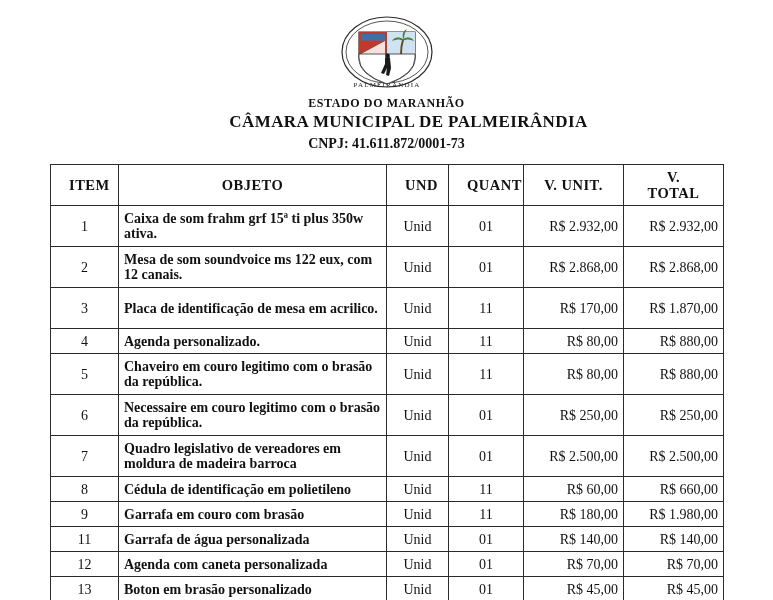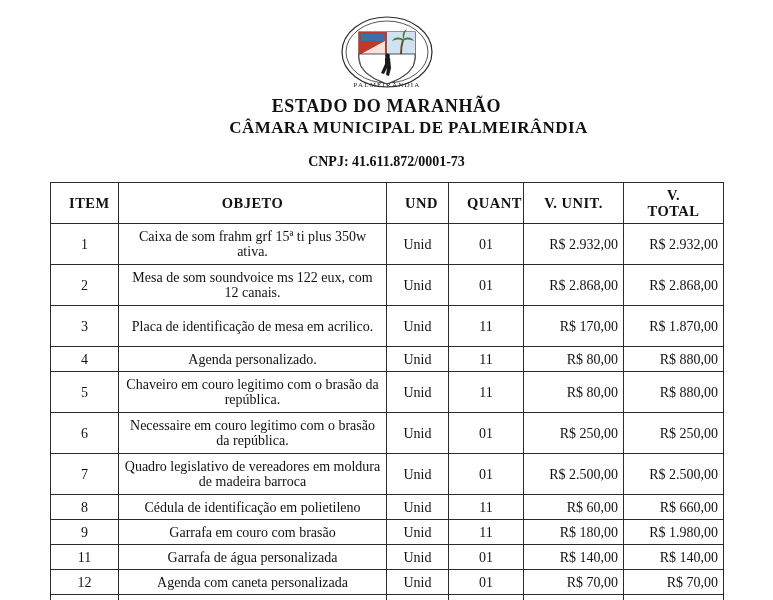--- a/index.html
+++ b/index.html
@@ -34,38 +34,38 @@
     height: 76px;
   }
   .logo svg { display: block; }
 
   
   .header {
     text-align: center;
     margin-top: 6px;
   }
   .header .line1 {
-    font-size: 18px;
+    font-size: 12px;
     font-weight: bold;
     letter-spacing: 0.6px;
     font-variant: small-caps;
     text-transform: uppercase;
   }
   .header .line2 {
     font-size: 17px;
     font-weight: bold;
     letter-spacing: 0.4px;
     text-transform: uppercase;
     margin-top: 1px;
     padding-left: 44px;
   }
   .header .line3 {
     font-size: 14px;
     font-weight: bold;
-    margin-top: 16px;
+    margin-top: 4px;
   }
 
   
   .table-wrap {
     margin: 12px auto 0 auto;
     width: 673px;
   }
   table.main {
     border-collapse: collapse;
     width: 100%;
@@ -88,21 +88,21 @@
     font-variant: small-caps;
   }
   col.c-item   { width: 68px; }
   col.c-obj    { width: 268px; }
   col.c-und    { width: 62px; }
   col.c-quant  { width: 75px; }
   col.c-unit   { width: 100px; }
   col.c-total  { width: 100px; }
 
   td.item   { text-align: center; }
-  td.obj    { text-align: center; padding-left: 7px; }
+  td.obj    { text-align: left; padding-left: 7px; font-weight: bold; }
   td.und    { text-align: center; }
   td.quant  { text-align: center; }
   td.unit   { text-align: right; padding-right: 8px; }
   td.total  { text-align: right; padding-right: 8px; }
 
   tr.tall td { height: 36px; }
   tr.short td { height: 20px; }
 </style>
 </head>
 <body>

